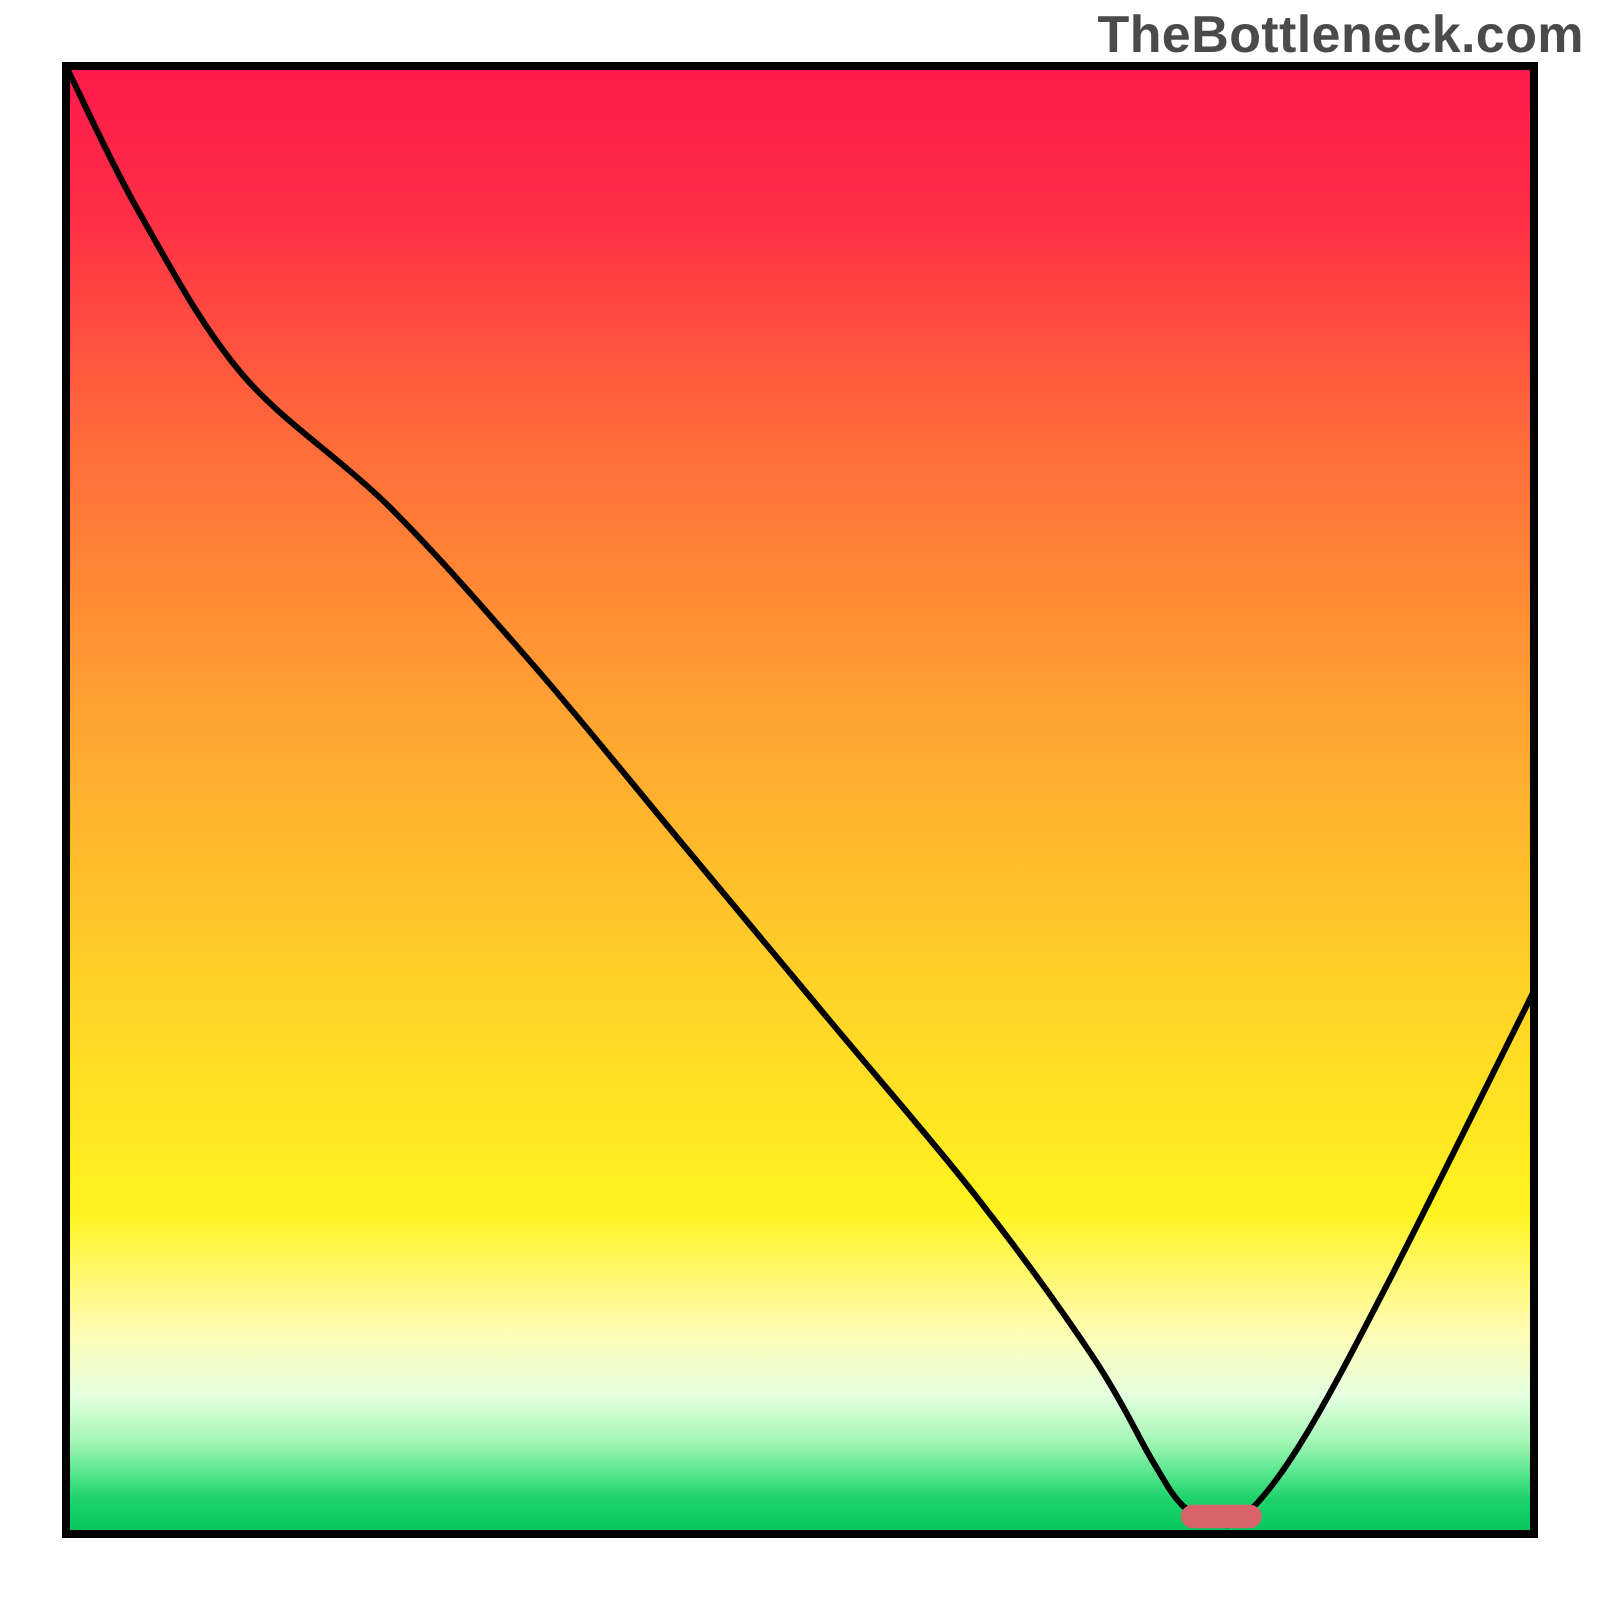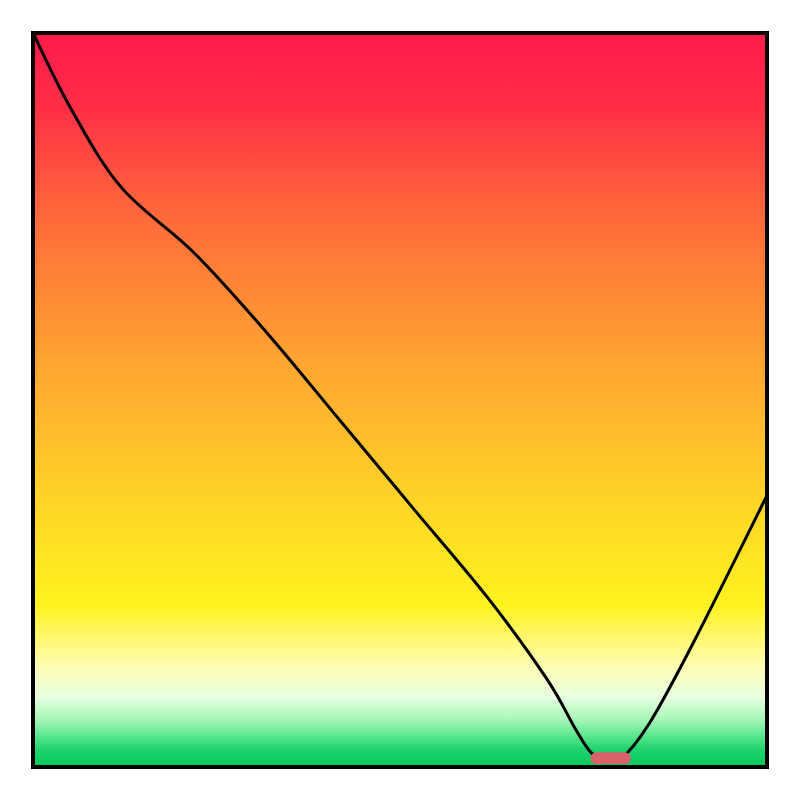--- a/index.html
+++ b/index.html
@@ -25,20 +25,21 @@
     letter-spacing: 0.2px;
   }
   svg {
     display: block;
   }
 </style>
 </head>
 <body>
 <div class="frame">
 
+  <div class="watermark">TheBottleneck.com</div>
 
   <svg id="chart-svg" width="800" height="800" viewBox="0 0 800 800">
 
   <defs>
         <linearGradient id="bg-grad" x1="0" y1="0" x2="0" y2="1">
           <stop offset="0%" stop-color="#ff1a4b"></stop>
           <stop offset="10%" stop-color="#ff2e46"></stop>
           <stop offset="25%" stop-color="#ff6a3a"></stop>
           <stop offset="45%" stop-color="#ffa531"></stop>
           <stop offset="62%" stop-color="#ffd028"></stop>

